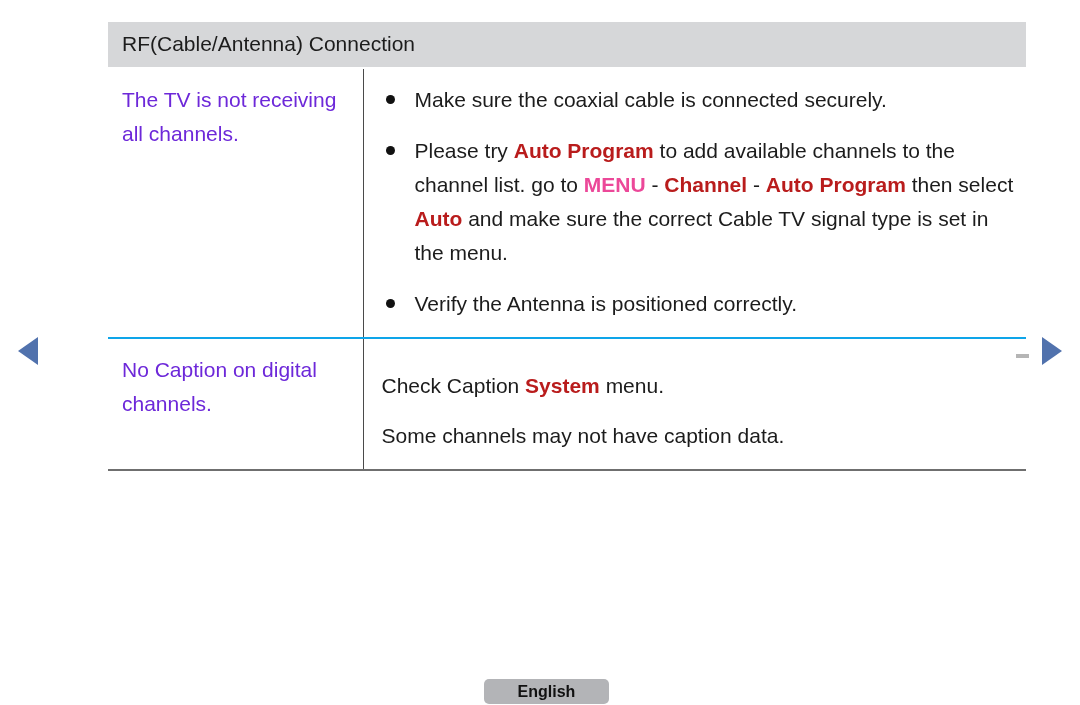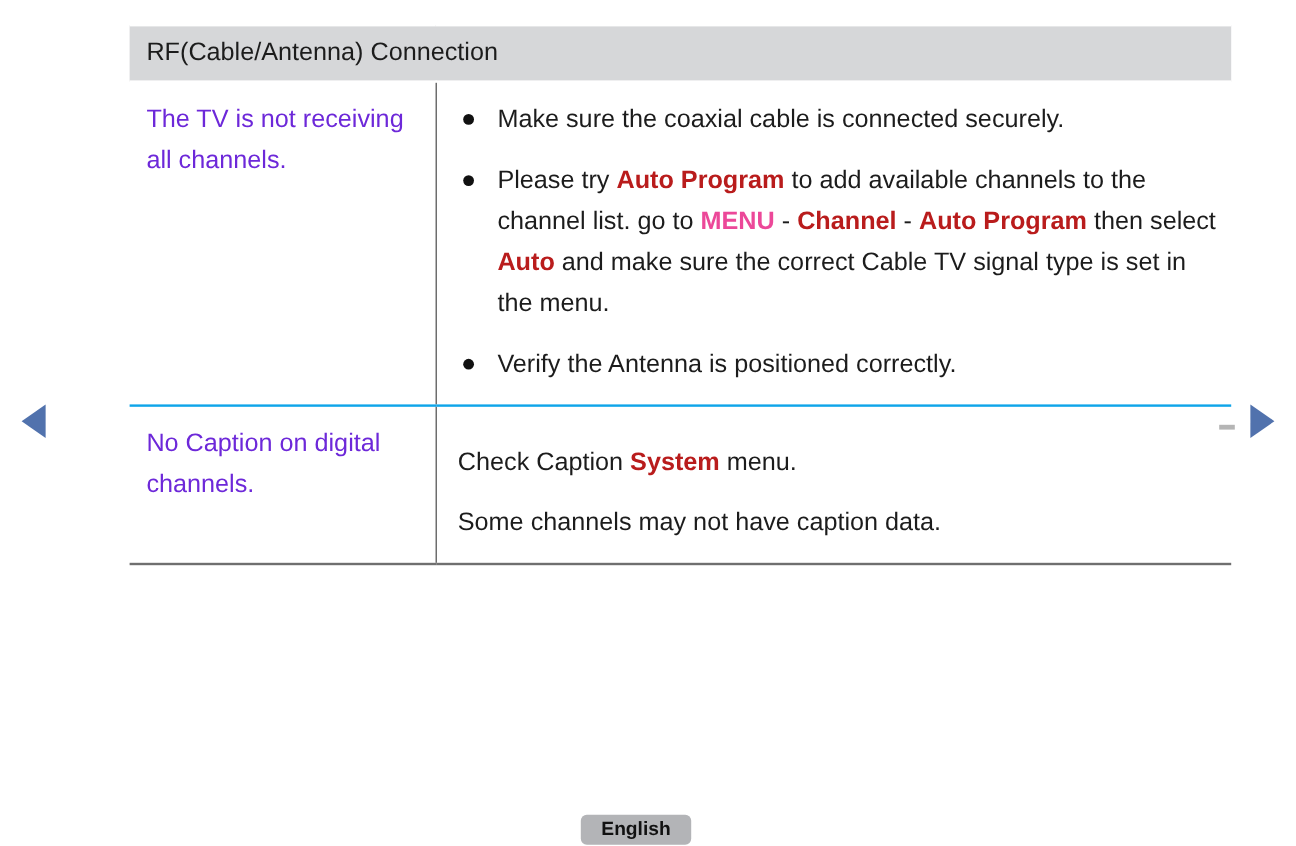--- a/index.html
+++ b/index.html
@@ -136,21 +136,21 @@
     width: 13px;
     height: 4px;
     background: #b5b5b5;
   }
 
   
   .lang-btn {
     position: absolute;
     left: 484px;
     top: 679px;
-    width: 92px;
+    width: 125px;
     height: 25px;
     background: #b3b4b7;
     border-radius: 5px;
     color: #111111;
     font-size: 16px;
     font-weight: bold;
     display: flex;
     align-items: center;
     justify-content: center;
     cursor: pointer;

